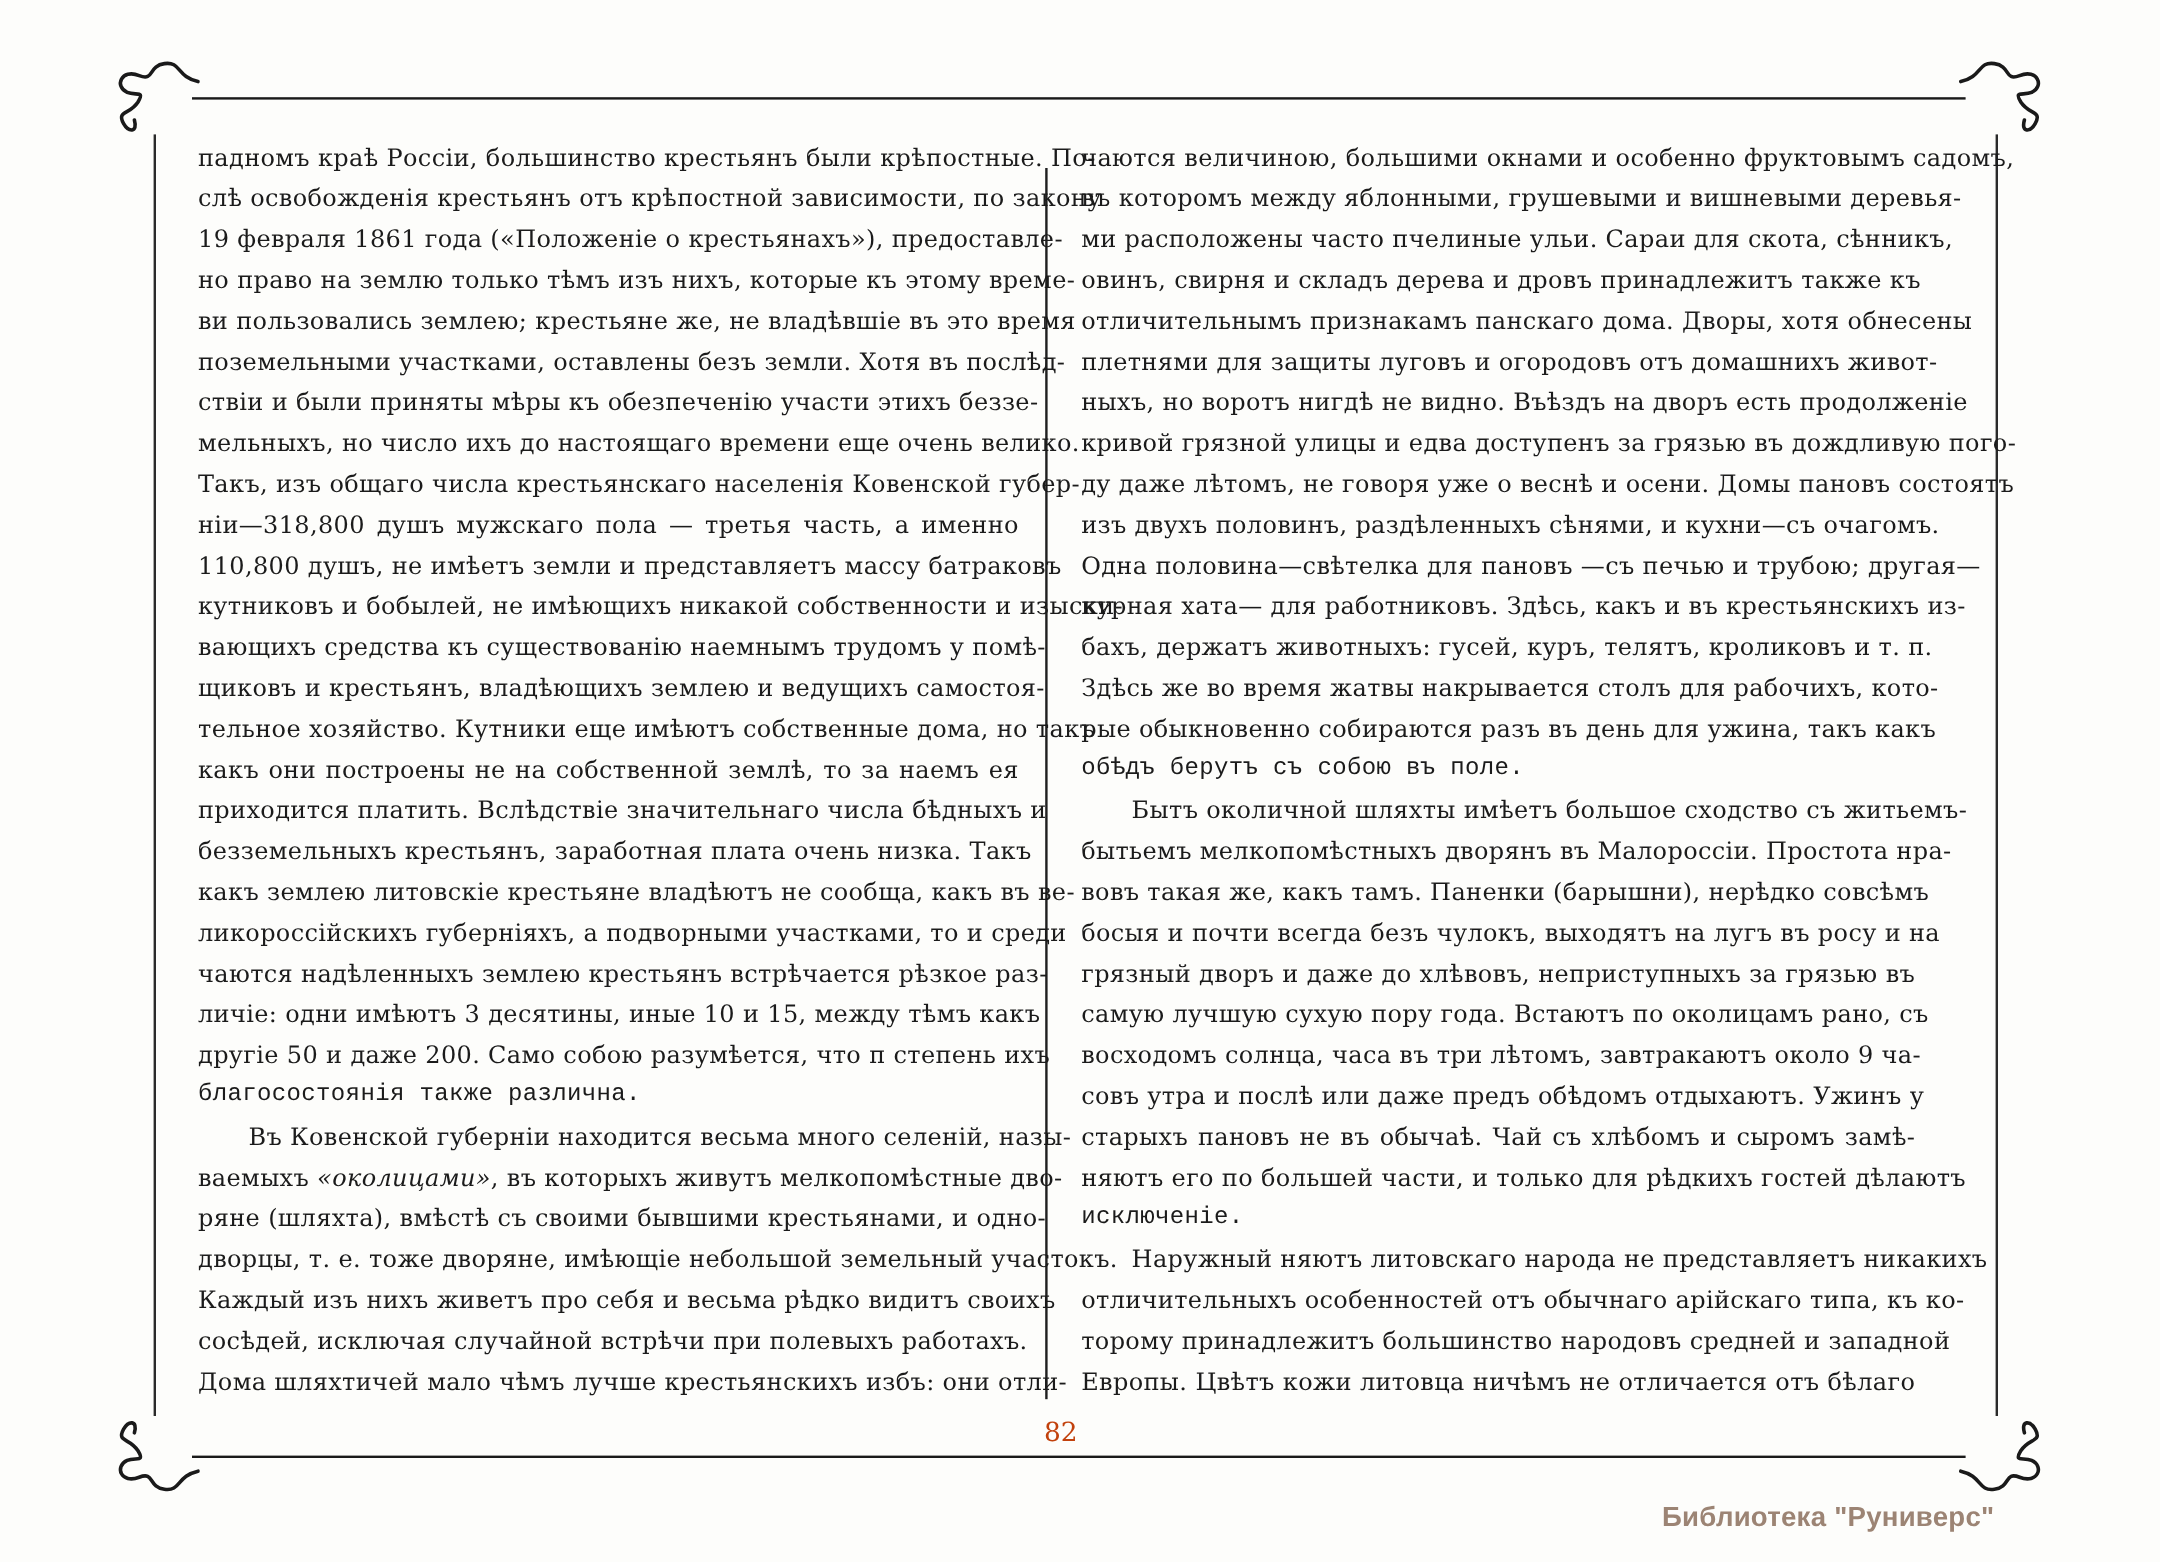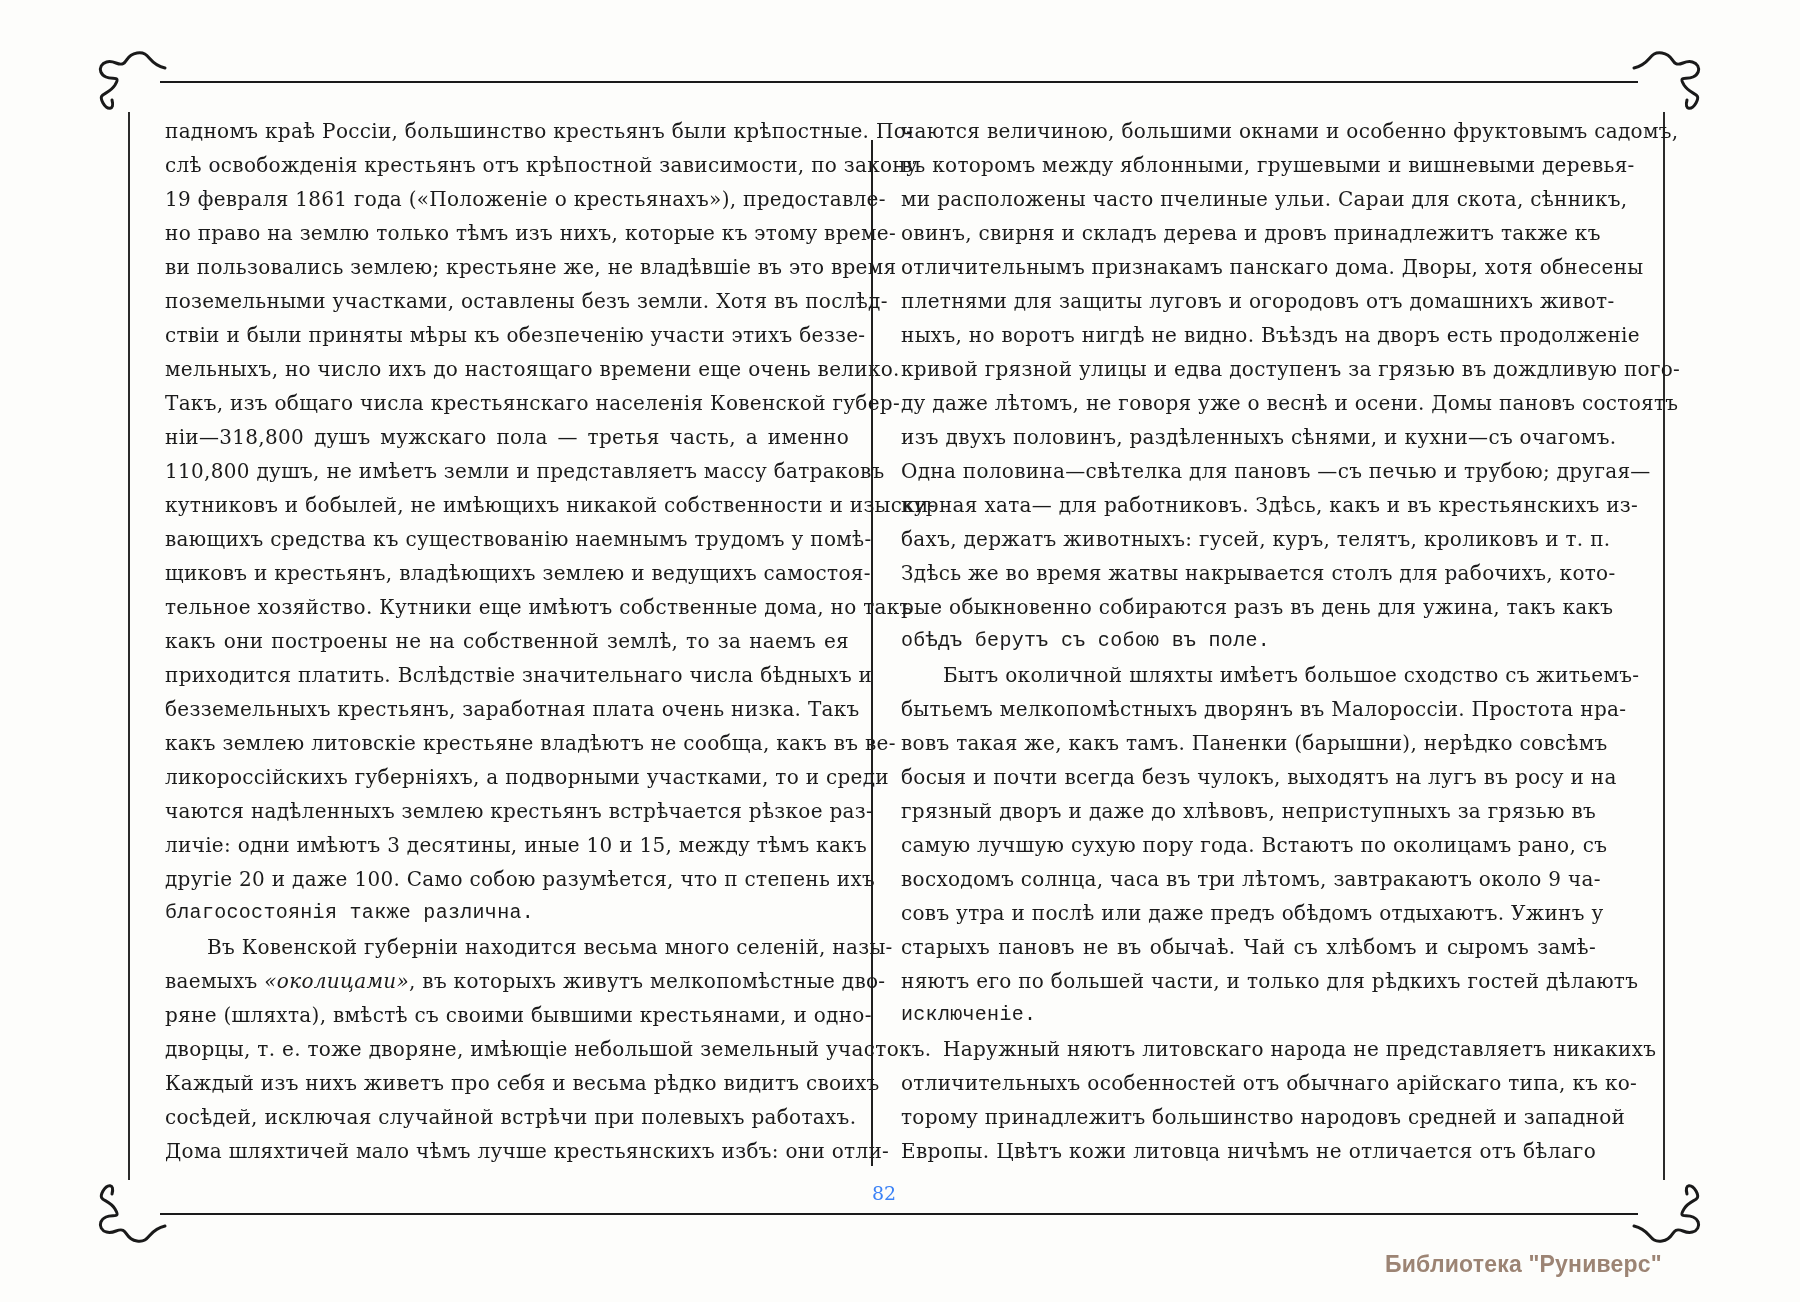--- a/index.html
+++ b/index.html
@@ -28,21 +28,21 @@
   .col{position:absolute;top:114px;font-size:20px;line-height:34px;letter-spacing:0.3px;}
   .col-left{left:165px;width:684px;}
   .col-right{left:901px;width:695px;}
   .line{white-space:nowrap;text-align:justify;text-align-last:justify;}
   .line.last{text-align-last:left;font-family:Liberation Mono, monospace;}
   .line.indent{text-indent:42px;}
   .line i{}
   
   .page-num{
     position:absolute;left:0;top:1182px;width:1768px;
-    text-align:center;font-size:19px;color:#3b82f6;
+    text-align:center;font-size:22px;color:#c2410c;
     font-family:"DejaVu Serif", serif;
   }
   .watermark{
     position:absolute;left:1385px;top:1251px;
     font-family:"Liberation Sans", sans-serif;
     font-weight:bold;font-size:23px;color:#9c8474;
     letter-spacing:0.2px;
   }
 </style>
 </head>
@@ -94,21 +94,21 @@
       <div class="line">вающихъ средства къ существованію наемнымъ трудомъ у помѣ-</div>
       <div class="line">щиковъ и крестьянъ, владѣющихъ землею и ведущихъ самостоя-</div>
       <div class="line">тельное хозяйство. Кутники еще имѣютъ собственные дома, но такъ</div>
       <div class="line">какъ они построены не на собственной землѣ, то за наемъ ея</div>
       <div class="line">приходится платить. Вслѣдствіе значительнаго числа бѣдныхъ и</div>
       <div class="line">безземельныхъ крестьянъ, заработная плата очень низка. Такъ</div>
       <div class="line">какъ землею литовскіе крестьяне владѣютъ не сообща, какъ въ ве-</div>
       <div class="line">ликороссійскихъ губерніяхъ, а подворными участками, то и среди</div>
       <div class="line">чаются надѣленныхъ землею крестьянъ встрѣчается рѣзкое раз-</div>
       <div class="line">личіе: одни имѣютъ 3 десятины, иные 10 и 15, между тѣмъ какъ</div>
-      <div class="line">другіе 20 и даже 100. Само собою разумѣется, что п степень ихъ</div>
+      <div class="line">другіе 50 и даже 200. Само собою разумѣется, что п степень ихъ</div>
       <div class="line last">благосостоянія также различна.</div>
       <div class="line indent">Въ Ковенской губерніи находится весьма много селеній, назы-</div>
       <div class="line">ваемыхъ <i>«околицами»</i>, въ которыхъ живутъ мелкопомѣстные дво-</div>
       <div class="line">ряне (шляхта), вмѣстѣ съ своими бывшими крестьянами, и одно-</div>
       <div class="line">дворцы, т. е. тоже дворяне, имѣющіе небольшой земельный участокъ.</div>
       <div class="line">Каждый изъ нихъ живетъ про себя и весьма рѣдко видитъ своихъ</div>
       <div class="line">сосѣдей, исключая случайной встрѣчи при полевыхъ работахъ.</div>
       <div class="line">Дома шляхтичей мало чѣмъ лучше крестьянскихъ избъ: они отли-</div>
     </div>
   <div class="col col-right">

